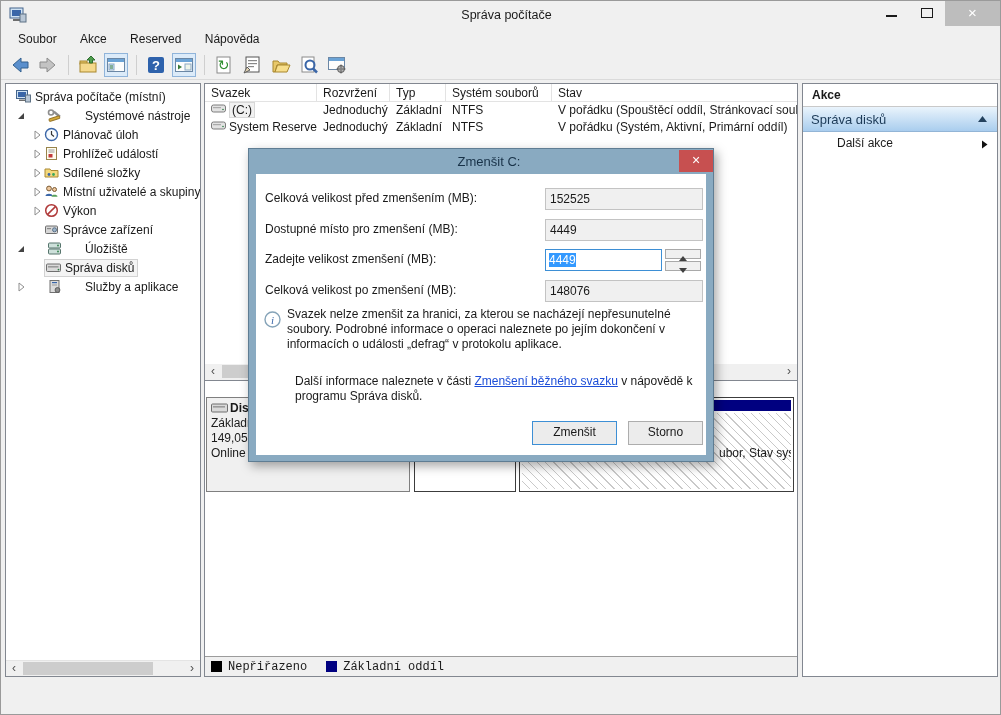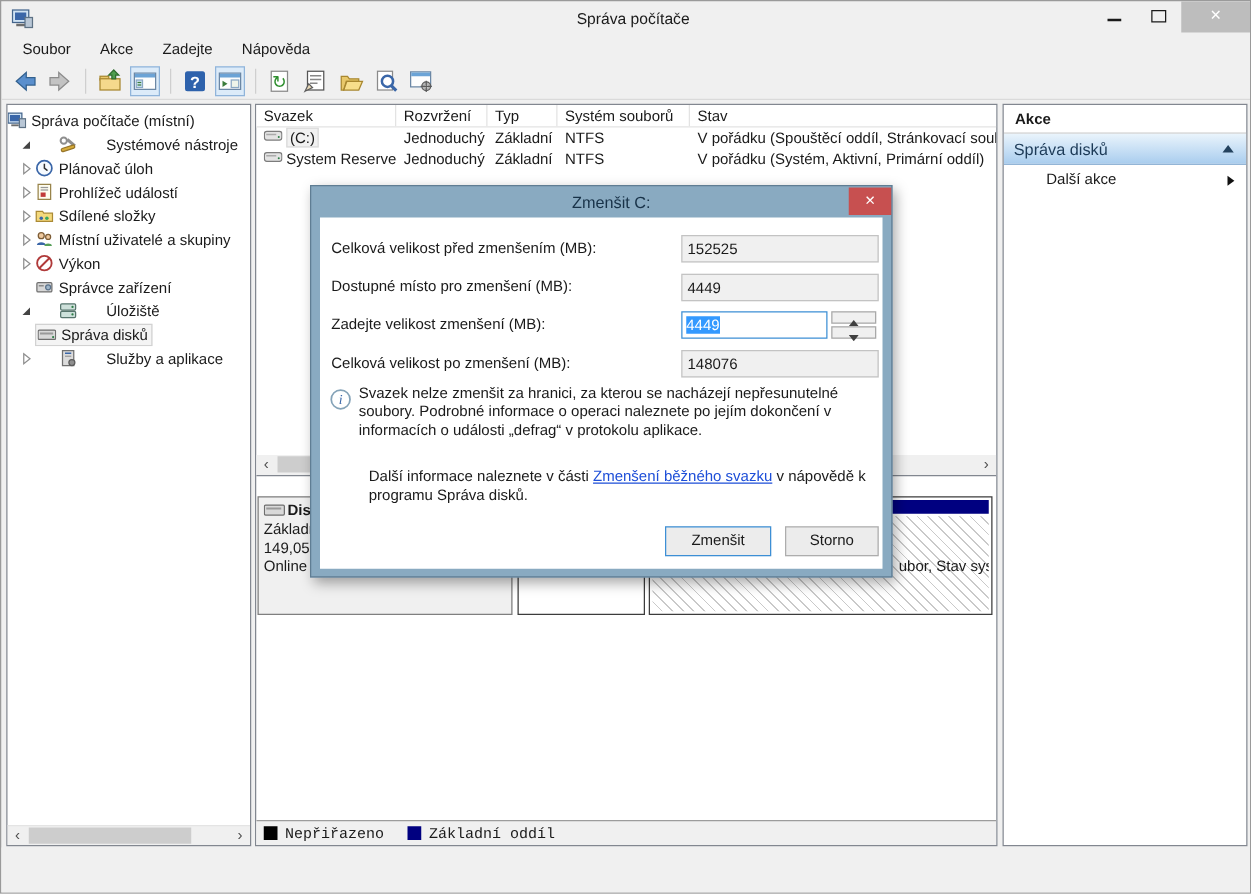--- a/index.html
+++ b/index.html
@@ -32,23 +32,23 @@
   .panel { position:absolute; top:82px; height:594px; background:#fff; border:1px solid #828790; overflow:hidden; }
   #tree-panel   { left:4px;   width:196px; }
   #mid-panel    { left:203px; width:594px; }
   #action-panel { left:801px; width:196px; }
   .statusbar { position:absolute; left:0; top:677px; width:999px; height:36px; background:#f0f0f0; }
   
   .tree { padding-top:3px; }
   .trow { height:19px; display:flex; align-items:center; white-space:nowrap; overflow:hidden; }
   .trow .tico { flex:none; margin-right:4px; }
   .exp { flex:none; width:14px; height:14px; }
-  .lvl0 { }
+  .lvl0 { padding-left:10px; }
   .lvl1 { padding-left:8px;gap:19px; }
-  .lvl2 { padding-left:8px; }
+  .lvl2 { padding-left:24px; }
   .selwrap { display:flex; align-items:center; background:#f4f4f4; border:1px solid #d2d2d2; padding:0 3px 0 1px; height:18px; }
   .tree-hscroll { position:absolute; left:0; bottom:0; width:194px; height:16px; background:#f0f0f0; border-top:1px solid #e4e4e4; }
   .sarrow { position:absolute; top:0; width:16px; height:15px; text-align:center; line-height:15px; font-size:12px; color:#505050; }
   .sthumb { position:absolute; top:1px; height:13px; background:#cdcdcd; }
   
   .vhead { display:flex; height:18px; border-bottom:1px solid #e3e3e3; background:#fff; }
   .vh { padding:2px 0 0 6px; border-right:1px solid #e3e3e3; overflow:hidden; white-space:nowrap; }
   .c1{width:112px;} .c2{width:73px;} .c3{width:56px;} .c4{width:106px;} .c5{flex:1; border-right:none;}
   .vrow { display:flex; height:17px; line-height:17px; }
   .vc { padding-left:6px; overflow:hidden; white-space:nowrap; }
@@ -120,21 +120,21 @@
       </div>
     <div class="wbtn" id="btn-max">
         <span class="glyph-max"></span>
       </div>
     <div class="wbtn" id="btn-close">×</div>
   </div>
 
   <div class="menubar">
     <span class="mitem">Soubor</span>
     <span class="mitem">Akce</span>
-    <span class="mitem">Zadejte</span>
+    <span class="mitem">Reserved</span>
     <span class="mitem">Nápověda</span>
   </div>
 
   <div class="toolbar">
     <span class="tbtn"><svg width="22" height="22" viewBox="0 0 22 22">
           <polygon points="12,4 4,11 12,18 12,14 19,14 19,8 12,8" fill="#5a8fcd" stroke="#33618f"></polygon>
         </svg></span>
     <span class="tbtn"><svg width="22" height="22" viewBox="0 0 22 22">
           <polygon points="10,4 18,11 10,18 10,14 3,14 3,8 10,8" fill="#c3c3c3" stroke="#8c8c8c"></polygon>
         </svg></span>

